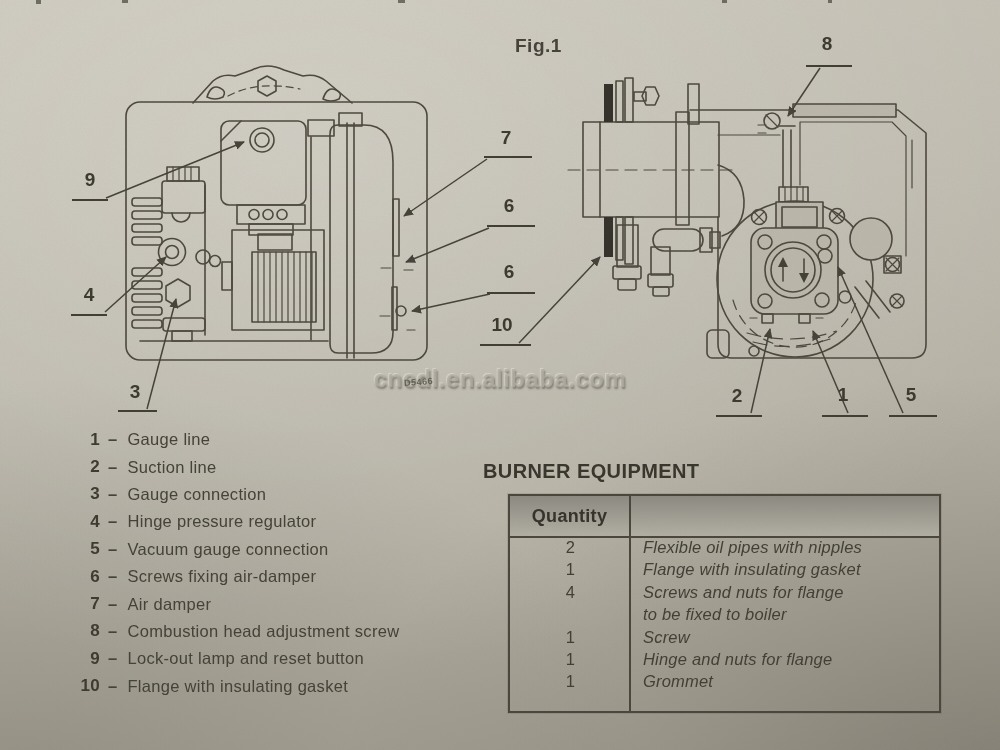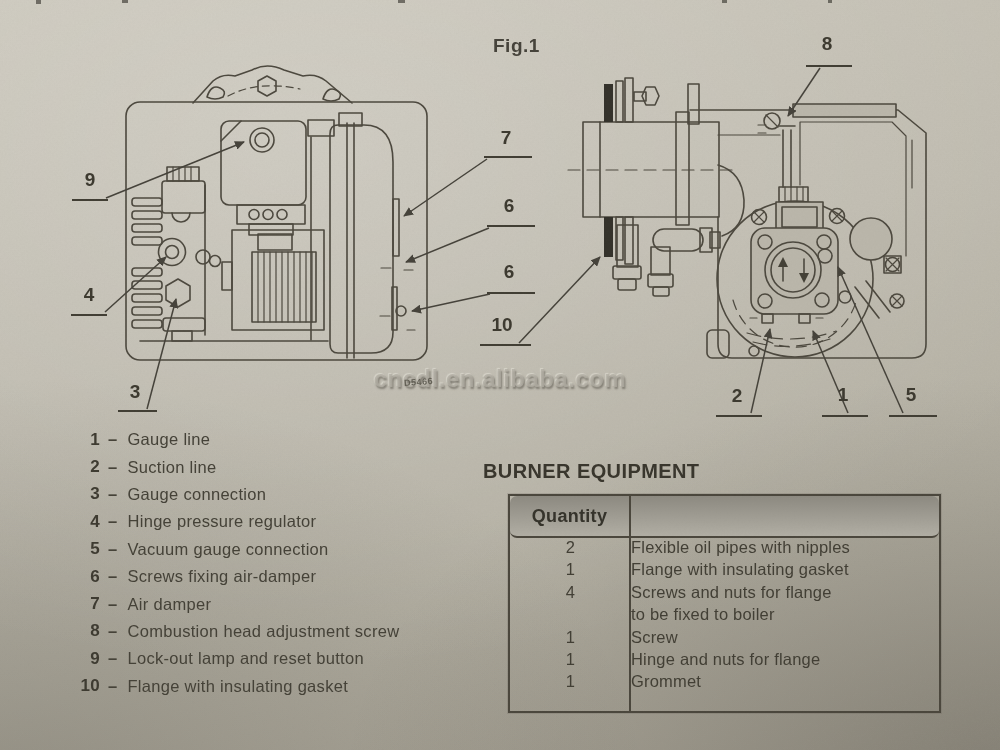--- a/index.html
+++ b/index.html
@@ -16,21 +16,21 @@
   svg.layer .draw{stroke:#4c483e;fill:none;stroke-width:1.6;stroke-linecap:round;stroke-linejoin:round;}
   svg.layer .thin{stroke-width:1.2;}
   svg.layer .paper{fill:#bbb7ab;}
   svg.layer .dark{fill:#33312a;stroke:none;}
   svg.layer .inkfill{fill:#434036;stroke:none;}
   svg.layer .lead{stroke:#45423a;stroke-width:1.5;fill:none;}
   svg.layer .under{stroke:#403d33;stroke-width:2.2;fill:none;}
   #grain{position:absolute;left:0;top:0;z-index:6;pointer-events:none;}
 
   .txt{position:absolute;z-index:3;}
-  .fig-label{left:493px;top:35px;font-size:19px;font-weight:bold;letter-spacing:.5px;color:#45423a;}
+  .fig-label{left:515px;top:35px;font-size:19px;font-weight:bold;letter-spacing:.5px;color:#45423a;}
   .co{position:absolute;z-index:3;width:30px;text-align:center;font-size:19px;font-weight:bold;color:#3c392f;}
   .co.wide{width:38px;}
 
   .watermark{
     left:500px;top:379px;transform:translate(-50%,-50%);z-index:4;white-space:nowrap;
     font-size:24px;font-weight:bold;letter-spacing:.5px;
     color:rgba(178,174,164,0.78);
     text-shadow:1px 2px 2px rgba(78,75,66,0.55),-1px -1px 1px rgba(240,237,228,0.5);
   }
   .wm-code{left:404px;top:377px;z-index:4;font-size:9px;font-weight:bold;color:rgba(80,77,68,.8);transform:rotate(-4deg);letter-spacing:.5px;}
@@ -39,30 +39,30 @@
   .prow{display:flex;align-items:center;height:27.4px;font-size:16.5px;letter-spacing:.3px;color:#444137;}
   .pnum{width:32px;text-align:right;font-weight:bold;font-size:17px;color:#3d3a30;}
   .pdash{margin:0 10px 0 8px;font-weight:bold;color:#444137;}
 
   .equip-title{left:483px;top:460px;font-size:20px;font-weight:bold;letter-spacing:.4px;color:#38352c;}
   .equip-table{
     left:508px;top:494px;width:429px;height:215px;z-index:3;
     border:2px solid #4a463c;box-shadow:0 0 0 1px rgba(74,70,60,.15);
   }
   .thead{display:flex;height:40px;border-bottom:2px solid #4a463c;
-    background:linear-gradient(#8d8a81,#b2afa5);border-radius:7px;}
+    background:linear-gradient(#8d8a81,#b2afa5);}
   .th{display:flex;align-items:center;justify-content:center;font-size:18px;font-weight:bold;color:#34322a;letter-spacing:.3px;}
   .th.qty{width:119px;border-right:2px solid #4a463c;}
   .th.desc{flex:1;}
   .tbody{position:relative;height:173px;}
   .tbody .qtycol-border{position:absolute;left:119px;top:0;bottom:0;border-right:2px solid #4a463c;}
   .trow{display:flex;height:22.4px;font-size:16.5px;color:#413e34;letter-spacing:.2px;}
   .trow:first-child{margin-top:6px;}
   .tq{width:121px;text-align:center;}
-  .td{flex:1;padding-left:0;}
+  .td{flex:1;padding-left:12px;font-style:italic;}
 </style>
 </head>
 <body>
 
 <div id="page">
 
   <svg class="layer" width="1000" height="750" viewBox="0 0 1000 750">
     <defs>
       <marker id="ah" markerWidth="11" markerHeight="9" refX="9" refY="4.5" orient="auto" markerUnits="userSpaceOnUse">
         <path d="M0,0 L10,4.5 L0,9 Z" fill="#45423a"></path>

